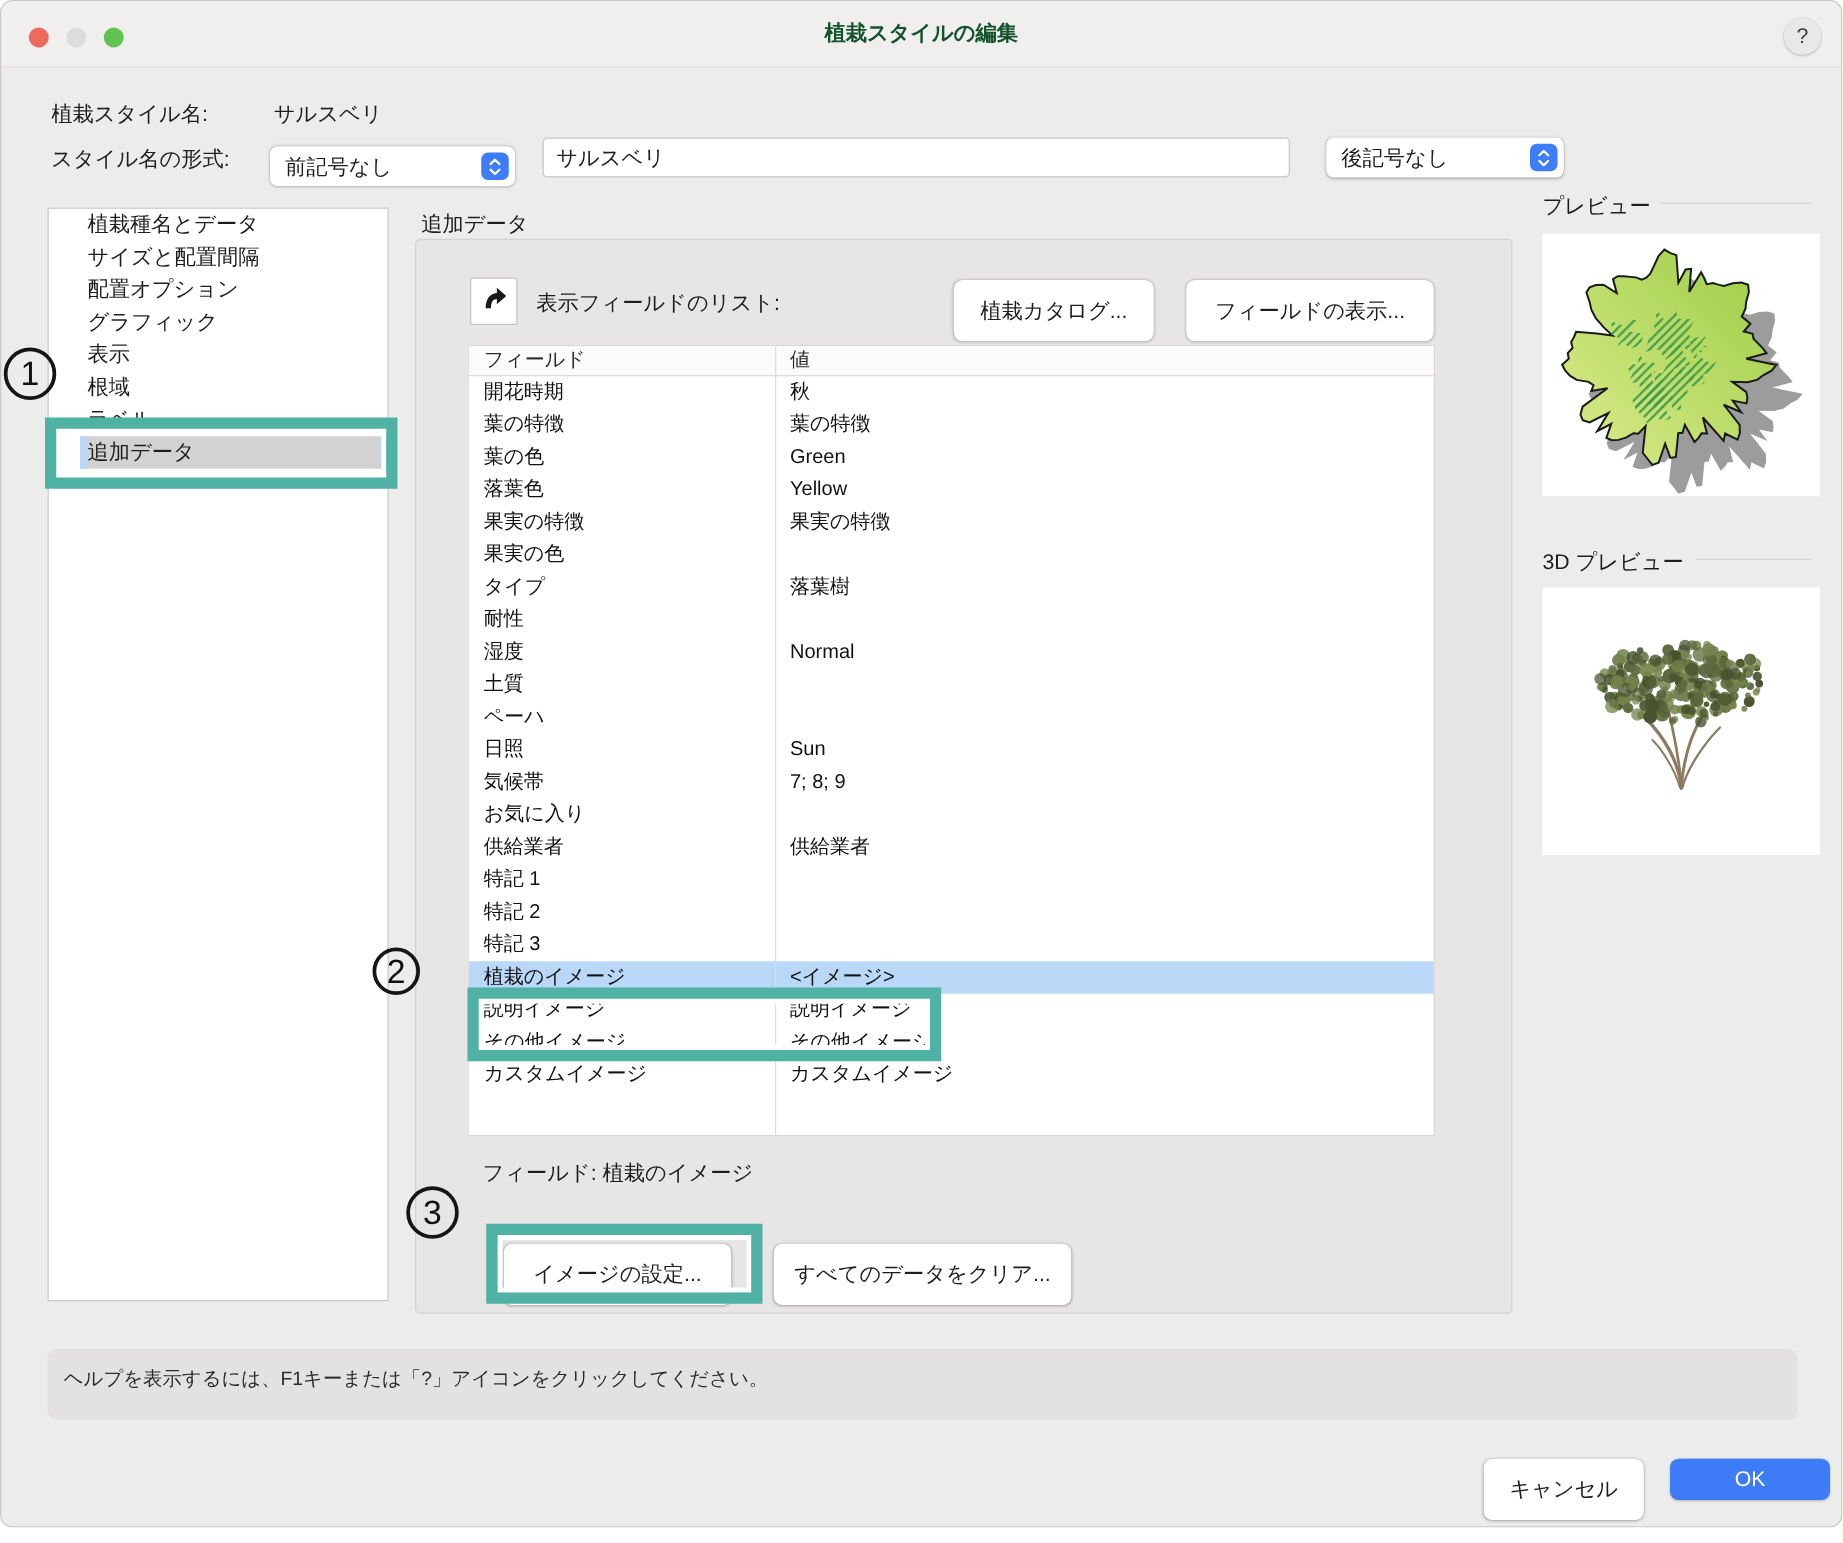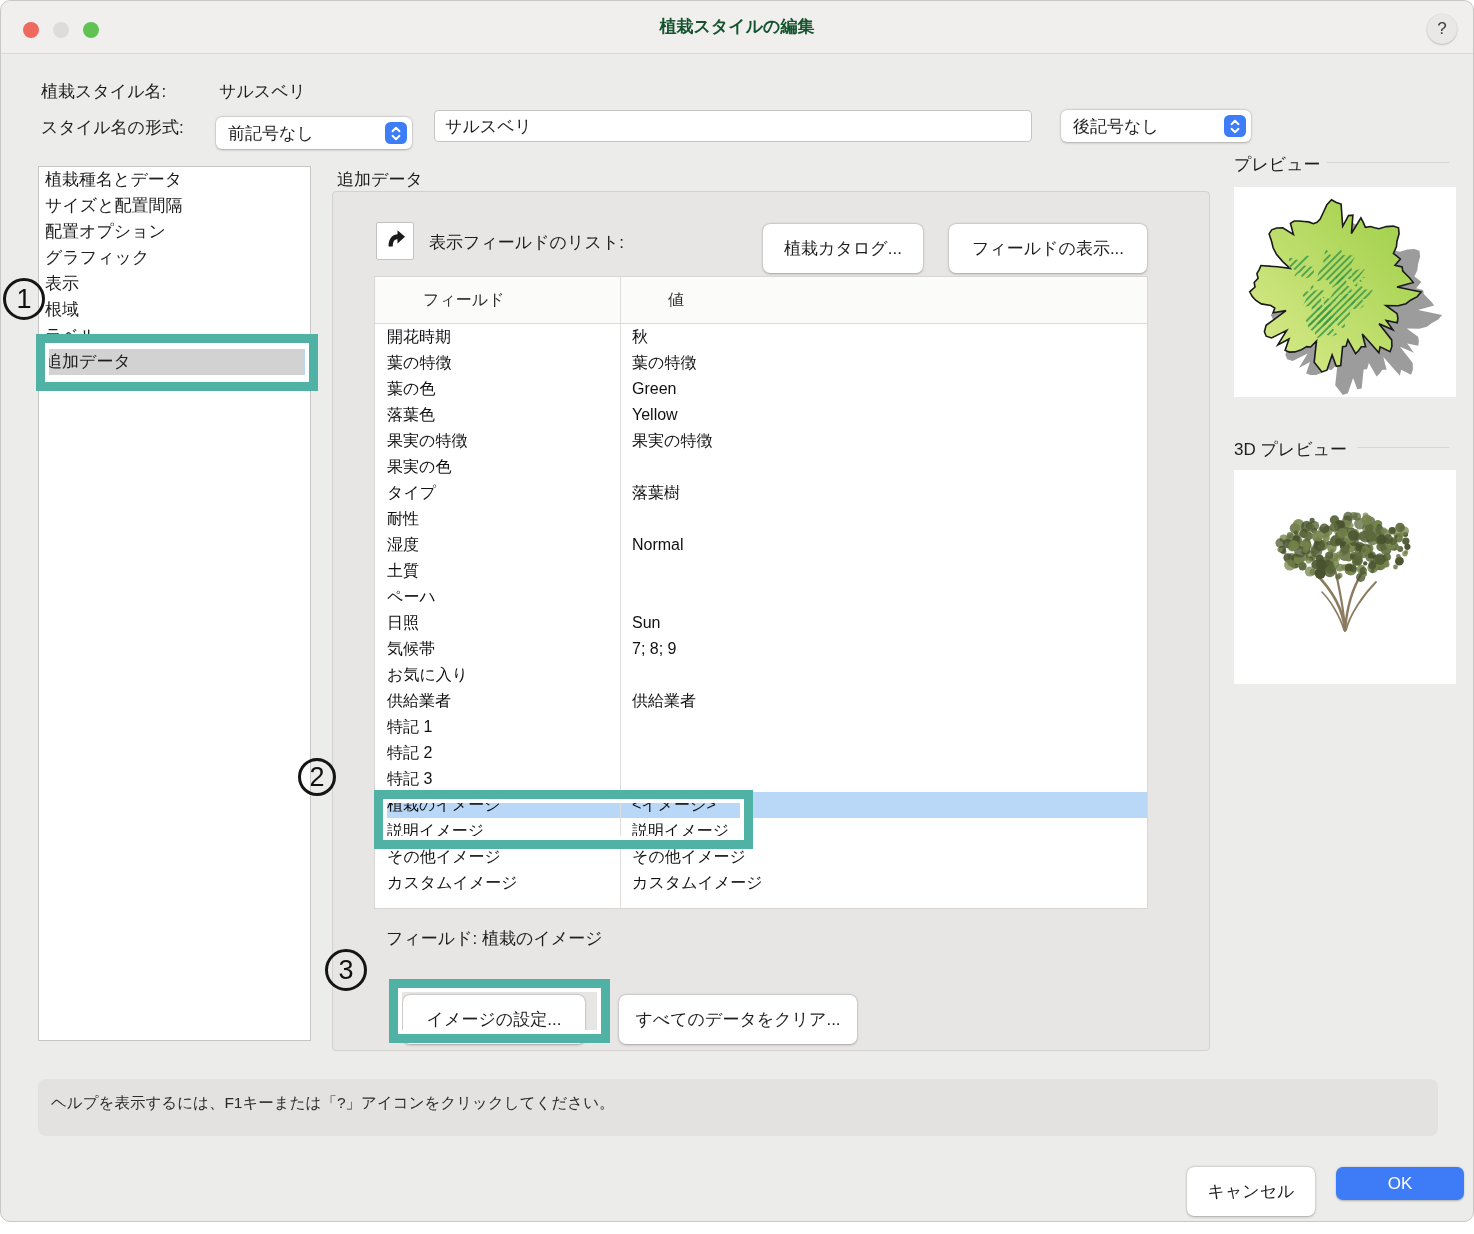--- a/index.html
+++ b/index.html
@@ -25,36 +25,36 @@
          box-shadow:0 0.5px 2.5px rgba(0,0,0,0.25),0 0 0 0.5px rgba(0,0,0,0.08);
          display:flex;align-items:center;padding-left:12px;font-size:17px;color:#1D1D1F;box-sizing:border-box;}
   .stepper{position:absolute;right:5px;top:5px;width:22px;height:22px;border-radius:5.5px;
            background:var(--stepper-blue);display:flex;align-items:center;justify-content:center;}
   .text-input{position:absolute;height:32px;background:#FFFFFF;border:1px solid #C6C5C3;border-radius:4px;
               font-size:17px;color:#1D1D1F;padding:0 10px;box-sizing:border-box;outline:none;
               font-family:"Liberation Sans","DejaVu Sans",sans-serif;}
   
   .sidebar{position:absolute;left:37px;top:165px;width:273px;height:875px;background:#FFFFFF;
            border:1px solid #C7C6C4;box-sizing:border-box;overflow:hidden;}
-  .side-item{height:26px;line-height:26px;padding-left:6px;font-size:17px;color:#1D1D1F;white-space:nowrap;}
+  .side-item{height:26px;line-height:26px;padding-left:6px;font-size:17px;color:#1D1D1F;white-space:nowrap;margin-left:25px;}
   .side-item.selected{background:var(--sidebar-selection-gray);
            box-shadow:inset 6px 0 0 var(--selection-blue),inset -6px 0 0 var(--selection-blue);}
   
   .panel{position:absolute;left:331px;top:190px;width:878px;height:860px;background:#E7E6E4;
          border:1px solid #D3D2D0;border-radius:4px;box-sizing:border-box;}
   .arrow-btn{position:absolute;left:375px;top:221px;width:38px;height:38px;background:#FFFFFF;
              border:1px solid #C3C2C0;border-radius:2px;display:flex;align-items:center;justify-content:center;box-sizing:border-box;}
   .mbtn{position:absolute;height:49px;background:#FFFFFF;border-radius:7px;font-size:17px;color:#1D1D1F;
         display:flex;align-items:center;justify-content:center;white-space:nowrap;
         box-shadow:0 0.5px 2.5px rgba(0,0,0,0.28),0 0 0 0.5px rgba(0,0,0,0.06);}
   
   .table{position:absolute;left:373px;top:275px;width:774px;height:633px;background:#FFFFFF;
          border:1px solid #D8D7D5;box-sizing:border-box;overflow:hidden;}
-  .thead{height:47px;display:flex;align-items:center;background:#FBFBFA;border-bottom:1px solid #DCDBD9;
-         font-size:16px;color:#2B2B2B;box-sizing:border-box;padding-left:36px;}
+  .thead{height:24px;display:flex;align-items:center;background:#FBFBFA;border-bottom:1px solid #DCDBD9;
+         font-size:16px;color:#2B2B2B;box-sizing:border-box;}
   .th1{width:245px;padding-left:12px;box-sizing:border-box;}
   .th2{flex:1;padding-left:12px;box-sizing:border-box;}
   .trow{height:26px;display:flex;font-size:16px;color:#111;line-height:26px;}
   .trow.selected{background:var(--selection-blue);}
   .c1{width:245px;padding-left:12px;box-sizing:border-box;white-space:nowrap;overflow:hidden;}
   .c2{flex:1;padding-left:12px;box-sizing:border-box;white-space:nowrap;overflow:hidden;}
   .col-divider{position:absolute;left:245px;top:0;bottom:0;width:1px;background:#DEDDDB;z-index:5;}
   
   .preview-box{position:absolute;background:#FFFFFF;}
   .hrule{position:absolute;height:1px;background:#D7D6D4;}

